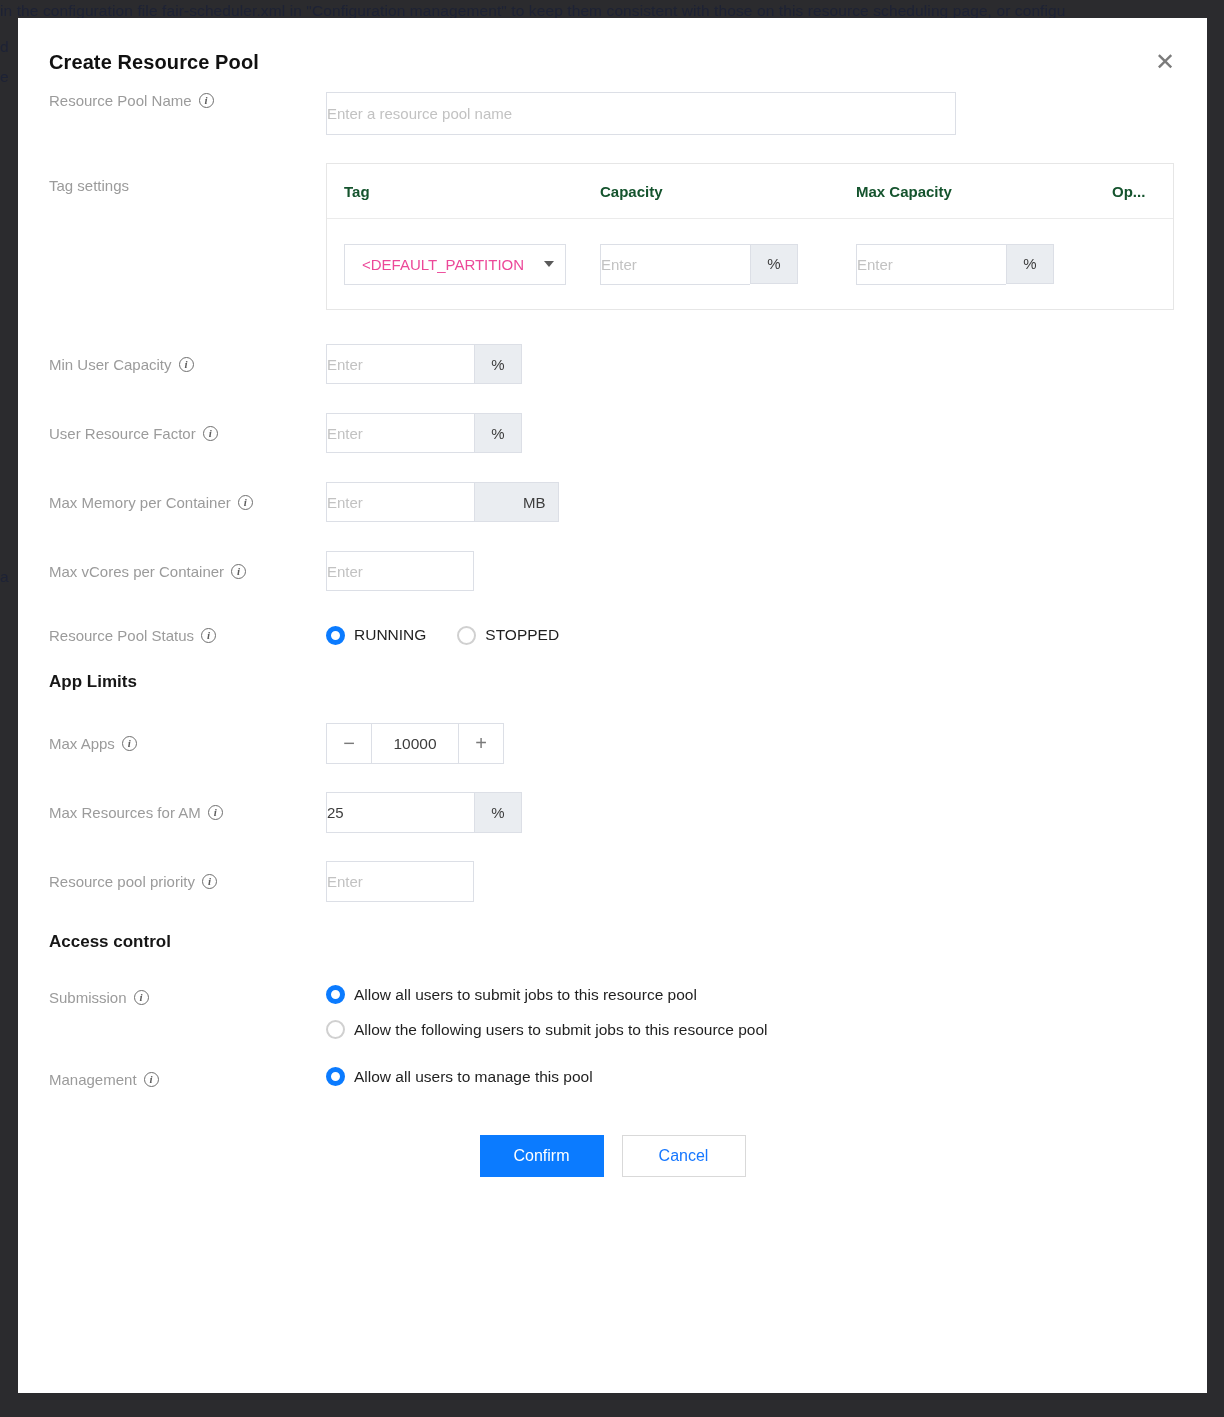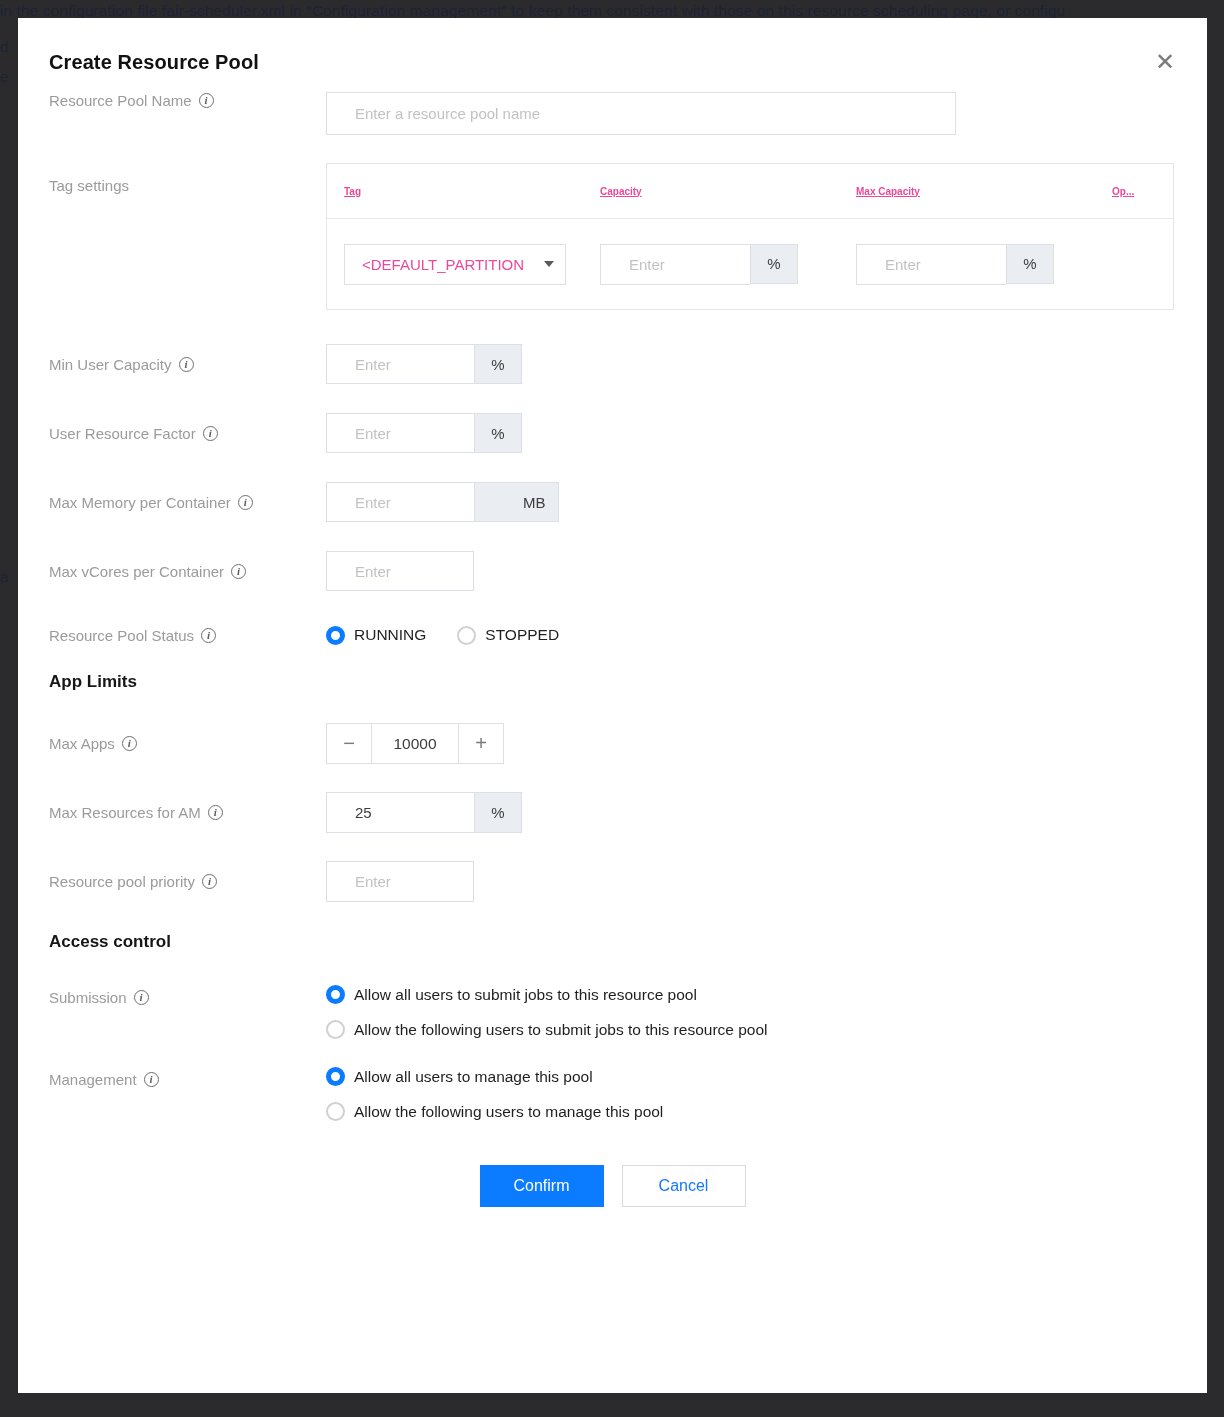--- a/index.html
+++ b/index.html
@@ -118,21 +118,21 @@
   }
 
   
   .inp {
     height: 40px;
     border: 1px solid #dcdfe6;
     background: #fff;
     font-family: "Liberation Sans", sans-serif;
     font-size: 15px;
     color: #3d3d3d;
-    padding: 0 28px;
+    padding: 0 0;
     outline: none;
   }
   .inp::placeholder { color: #c2c2c2; }
 
   .inp-group { display: inline-flex; }
   .inp-group .inp { border-right: none; }
   .unit {
     height: 40px;
     min-width: 48px;
     padding: 0 12px;
@@ -150,24 +150,23 @@
     width: 848px;
   }
   .tbl-head {
     display: flex;
     height: 55px;
     align-items: center;
     border-bottom: 1px solid #ebebeb;
     padding: 0 17px;
   }
   .tbl-head div {
-    font-size: 10px;
+    font-size: 15px;
     font-weight: bold;
-    color: #ec4899;
-    text-decoration: underline;
+    color: #14532d;
   }
   .tbl-row {
     display: flex;
     align-items: center;
     height: 90px;
     padding: 0 17px;
   }
   .c-tag   { width: 256px; flex: 0 0 256px; }
   .c-cap   { width: 256px; flex: 0 0 256px; }
   .c-max   { width: 256px; flex: 0 0 256px; }
@@ -461,24 +460,20 @@
       <div class="row-label" style="height:24px;">
         <span>Management</span>
         <span class="info-i">i</span>
       </div>
       <div class="row-control">
         <div class="radio-stack">
           <label class="radio-line">
             <span class="radio on"></span>
             <span class="radio-text">Allow all users to manage this pool</span>
           </label>
-          <label class="radio-line">
-            <span class="radio"></span>
-            <span class="radio-text">Allow the following users to manage this pool</span>
-          </label>
         </div>
       </div>
     </div>
 
     <div class="footer">
       <button class="btn btn-primary">Confirm</button>
       <button class="btn btn-default">Cancel</button>
     </div>
 
   </div>

